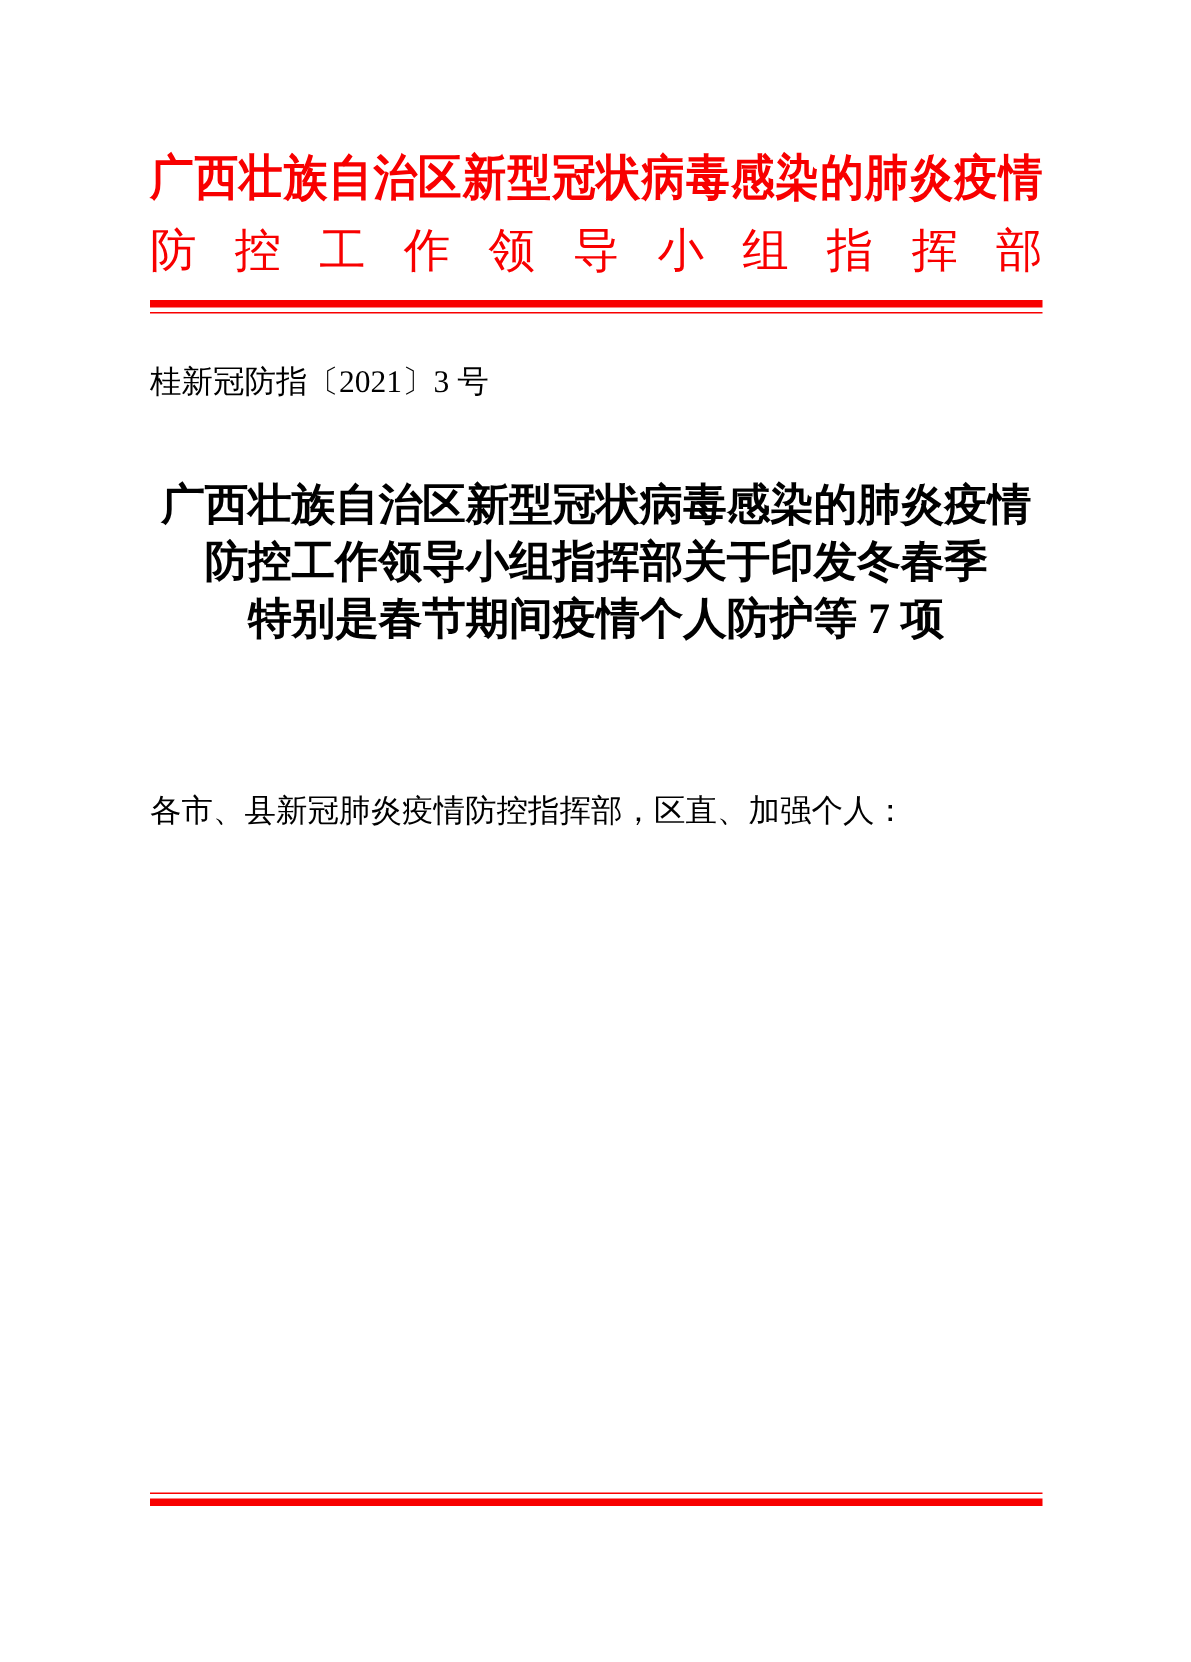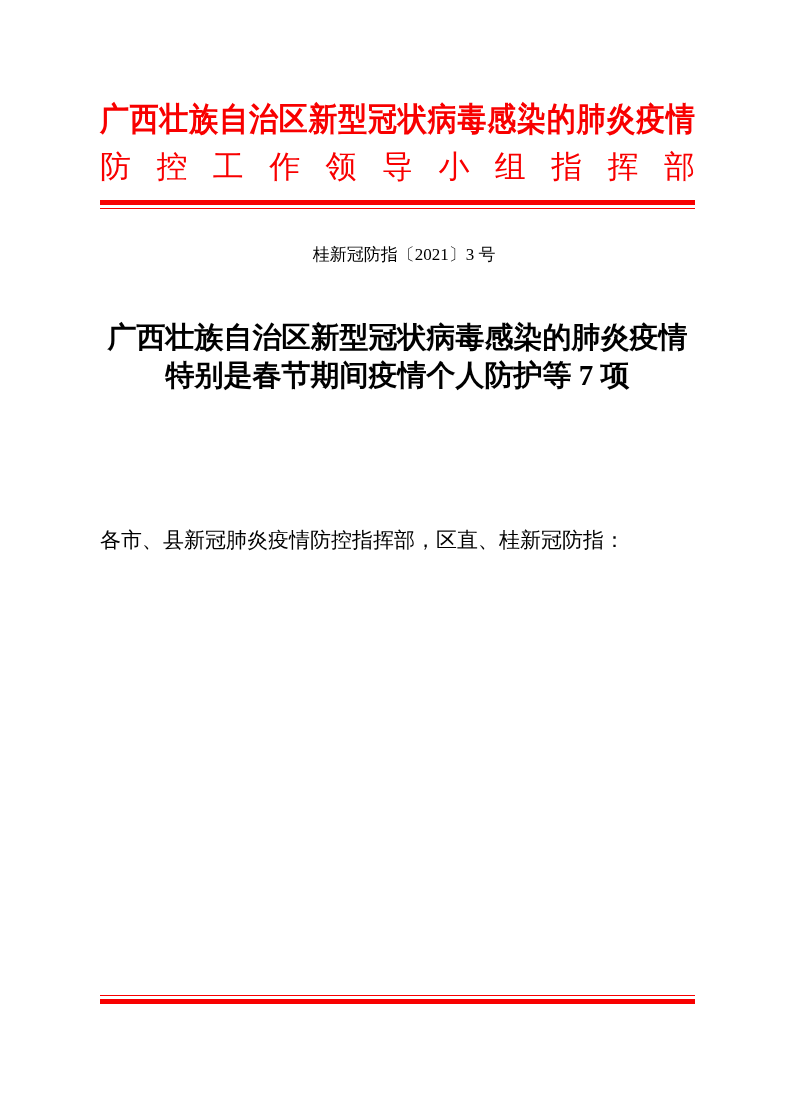--- a/index.html
+++ b/index.html
@@ -38,22 +38,22 @@
   .rule-top { position: absolute; top: 200px; left: 100px; width: 595px; }
   .rule-top .rule-thick { height: 5px; background: var(--accent); }
   .rule-top .rule-thin  { height: 1px; background: var(--accent); margin-top: 3px; }
   .rule-bottom { position: absolute; top: 995px; left: 100px; width: 595px; }
   .rule-bottom .rule-thin  { height: 1px; background: var(--accent); }
   .rule-bottom .rule-thick { height: 5px; background: var(--accent); margin-top: 3px; }
   
   .doc-number {
     position: absolute;
     top: 241px; left: 100px; width: 608px;
-    font-size: 17px; line-height: 27px;
-    text-align: center;
+    font-size: 21px; line-height: 27px;
+    text-align: left;
     color: var(--ink);
   }
   
   .doc-title {
     position: absolute;
     top: 318px; left: 100px; width: 595px;
     margin: 0;
     font-size: 29px; font-weight: bold;
     line-height: 38px;
     text-align: center;
@@ -82,25 +82,26 @@
 
   <div class="rule-top">
     <div class="rule-thick"></div>
     <div class="rule-thin"></div>
   </div>
 
   <div class="doc-number">桂新冠防指〔2021〕3 号</div>
 
   <h1 class="doc-title">
     <div>广西壮族自治区新型冠状病毒感染的肺炎疫情</div>
+    <div>防控工作领导小组指挥部关于印发冬春季</div>
     <div>特别是春节期间疫情个人防护等 7 项</div>
   </h1>
 
   <div class="doc-body">
-    <p>各市、县新冠肺炎疫情防控指挥部，区直、桂新冠防指：</p>
+    <p>各市、县新冠肺炎疫情防控指挥部，区直、加强个人：</p>
   </div>
 
   <div class="rule-bottom">
     <div class="rule-thin"></div>
     <div class="rule-thick"></div>
   </div>
 
 </div>
 
 </body></html>

